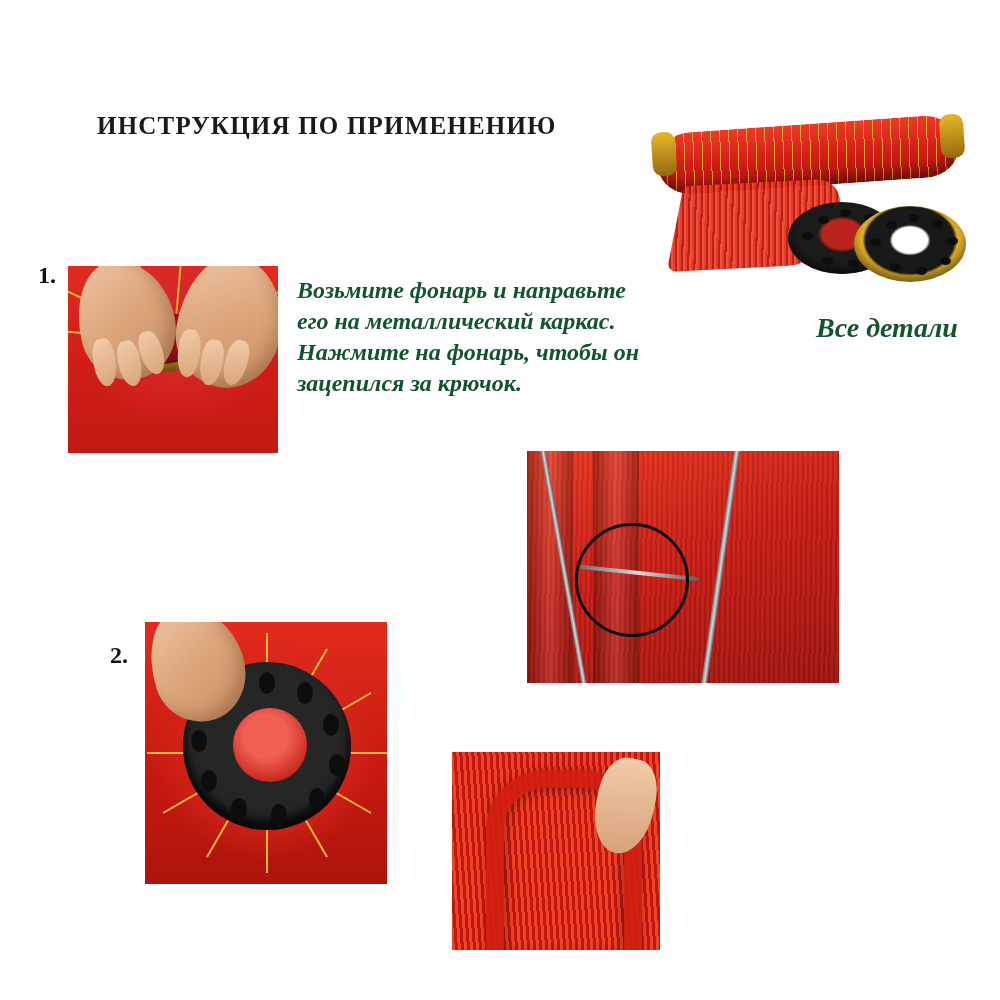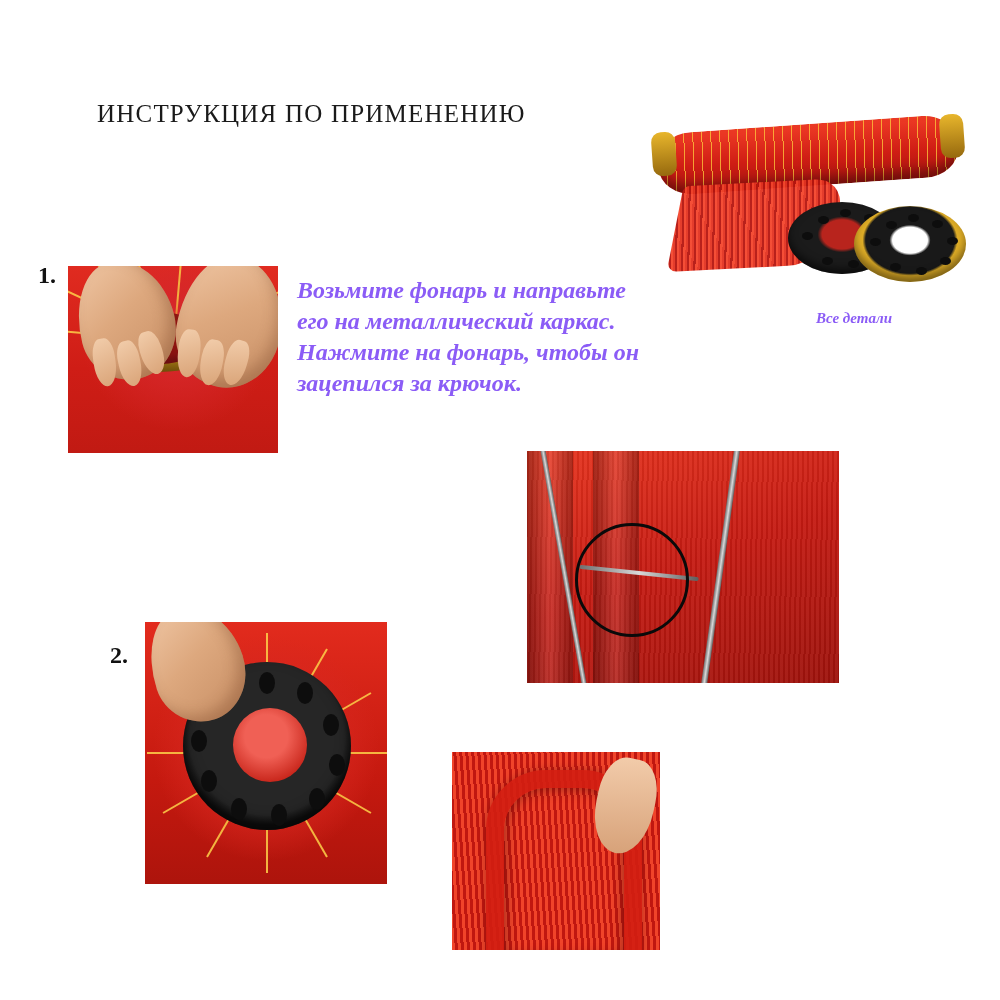--- a/index.html
+++ b/index.html
@@ -12,45 +12,45 @@
     width: 1000px;
     height: 1000px;
     background: #ffffff;
     overflow: hidden;
     font-family: "Liberation Serif", serif;
   }
 
   .title {
     position: absolute;
     left: 97px;
-    top: 100px;
+    top: 112px;
     font-family: "Liberation Serif", serif;
     font-size: 25px;
-    font-weight: normal;
+    font-weight: bold;
     letter-spacing: 1.2px;
     color: #1a1a1a;
     white-space: nowrap;
   }
 
   .step-num {
     position: absolute;
     font-family: "Liberation Serif", serif;
     font-weight: bold;
     font-size: 24px;
     color: #111111;
   }
 
   .caption {
     position: absolute;
     font-family: "Liberation Serif", serif;
     font-style: italic;
     font-weight: bold;
     font-size: 24px;
     line-height: 31px;
-    color: #8b5cf6;
+    color: #14532d;
   }
 
   .photo {
     position: absolute;
     overflow: hidden;
   }
 
   
   #photo-hands {
     left: 68px;
@@ -301,21 +301,21 @@
       <div class="hole" style="left:32px; top:15px;"></div>
       <div class="hole" style="left:54px; top:8px;"></div>
       <div class="hole" style="left:78px; top:14px;"></div>
       <div class="hole" style="left:93px; top:31px;"></div>
       <div class="hole" style="left:86px; top:51px;"></div>
       <div class="hole" style="left:62px; top:61px;"></div>
       <div class="hole" style="left:36px; top:57px;"></div>
     </div>
   </div>
 
-  <div class="caption" style="left:816px; top:303px; font-size:15px;">Все детали</div>
+  <div class="caption" style="left:816px; top:312px; font-size:28px;">Все детали</div>
 
   <div class="step-num" style="left:38px; top:262px;">1.</div>
 
   <div class="photo" id="photo-hands">
     <div class="rays">
       <div class="ray" style="transform:rotate(185deg);"></div>
       <div class="ray" style="transform:rotate(205deg);"></div>
       <div class="ray" style="transform:rotate(225deg);"></div>
       <div class="ray" style="transform:rotate(245deg);"></div>
       <div class="ray" style="transform:rotate(155deg);"></div>

